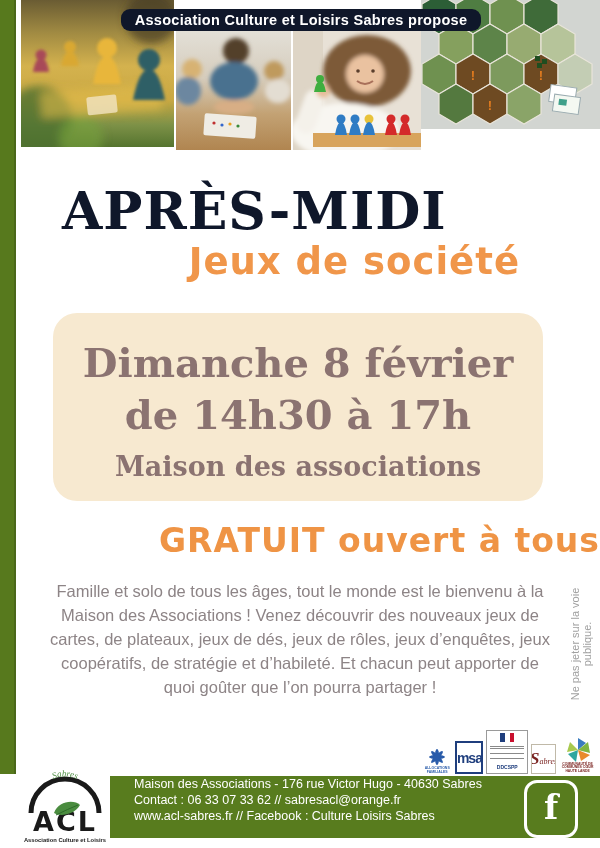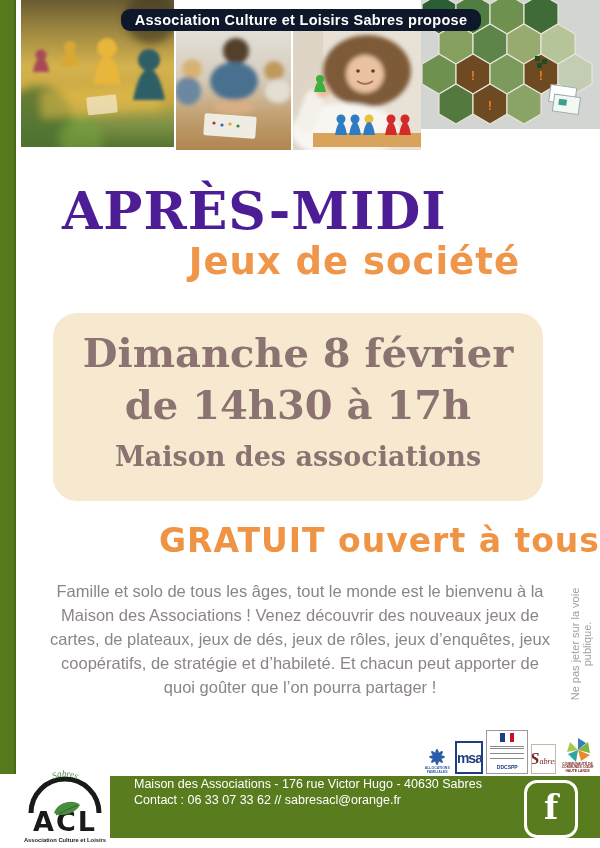--- a/index.html
+++ b/index.html
@@ -15,28 +15,28 @@
   .photo svg{display:block;}
   .ph1{left:21px;top:0;width:153px;height:147px;}
   .ph2{left:176px;top:29px;width:115px;height:121px;}
   .ph3{left:293px;top:29px;width:128px;height:121px;}
   .ph4{left:421px;top:0;width:179px;height:129px;}
 
   .banner{position:absolute;left:121px;top:9px;width:360px;height:22px;background:#0f172a;
           border-radius:9px;color:#fff;font-weight:bold;font-size:14.5px;line-height:22px;
           text-align:center;letter-spacing:.3px;z-index:5;}
 
-  .title{position:absolute;left:62px;top:180px;color:#4c1d95;font-family:"DejaVu Serif",serif;
+  .title{position:absolute;left:62px;top:180px;color:#0f172a;font-family:"DejaVu Serif",serif;
          font-weight:bold;font-size:52px;letter-spacing:1px;}
   .subtitle{position:absolute;left:98px;top:240px;width:422px;text-align:right;color:#f0964a;
             font-family:"DejaVu Sans",sans-serif;font-weight:bold;font-size:37px;letter-spacing:1px;}
 
   .event-box{position:absolute;left:53px;top:313px;width:490px;height:188px;background:#f7e9d0;
              border-radius:24px;text-align:center;color:#8b7371;font-family:"DejaVu Serif",serif;
-             font-weight:bold;padding-top:14px;box-sizing:border-box;}
+             font-weight:bold;padding-top:24px;box-sizing:border-box;}
   .event-line-big{font-size:40px;line-height:52px;}
   .event-line-small{font-size:27px;line-height:36px;margin-top:8px;}
 
   .free-line{position:absolute;left:0;top:521px;width:600px;text-align:right;color:#ef9445;
              font-family:"DejaVu Sans",sans-serif;font-weight:bold;font-size:33px;letter-spacing:1px;}
 
   .description{position:absolute;left:50px;top:579px;width:500px;text-align:center;color:#8d8486;
                font-size:16.5px;line-height:24px;}
 
   .infos{position:absolute;left:0;top:706px;width:600px;text-align:center;color:#8b7170;
@@ -275,20 +275,21 @@
         <polygon points="15,13 13,25 5,17" fill="#2fa6a0"></polygon>
         <polygon points="15,13 4,15 7,5" fill="#a8c94e"></polygon>
       </svg>
       <div class="lbl">COMMUNAUTÉ DE COMMUNES CŒUR HAUTE LANDE</div>
     </div>
   </div>
 
   <div class="footer-bar">
     <div>Maison des Associations - 176 rue Victor Hugo - 40630 Sabres</div>
     <div>Contact : 06 33 07 33 62 // sabresacl@orange.fr</div>
+    <div>www.acl-sabres.fr // Facebook : Culture Loisirs Sabres</div>
     <div class="fb-icon">f</div>
   </div>
 
   <div class="acl-logo">
     <svg width="86" height="76" viewBox="0 0 86 76">
       <defs>
           <path id="aclArc" d="M16 28 A 28 28 0 0 1 70 28" fill="none"></path>
         </defs>
       <path d="M9 44 A 34 34 0 0 1 77 44" fill="none" stroke="#1a1a1a" stroke-width="5"></path>
       <text font-size="9" font-style="italic" fill="#4a8c3f" font-family="Liberation Serif,serif">

